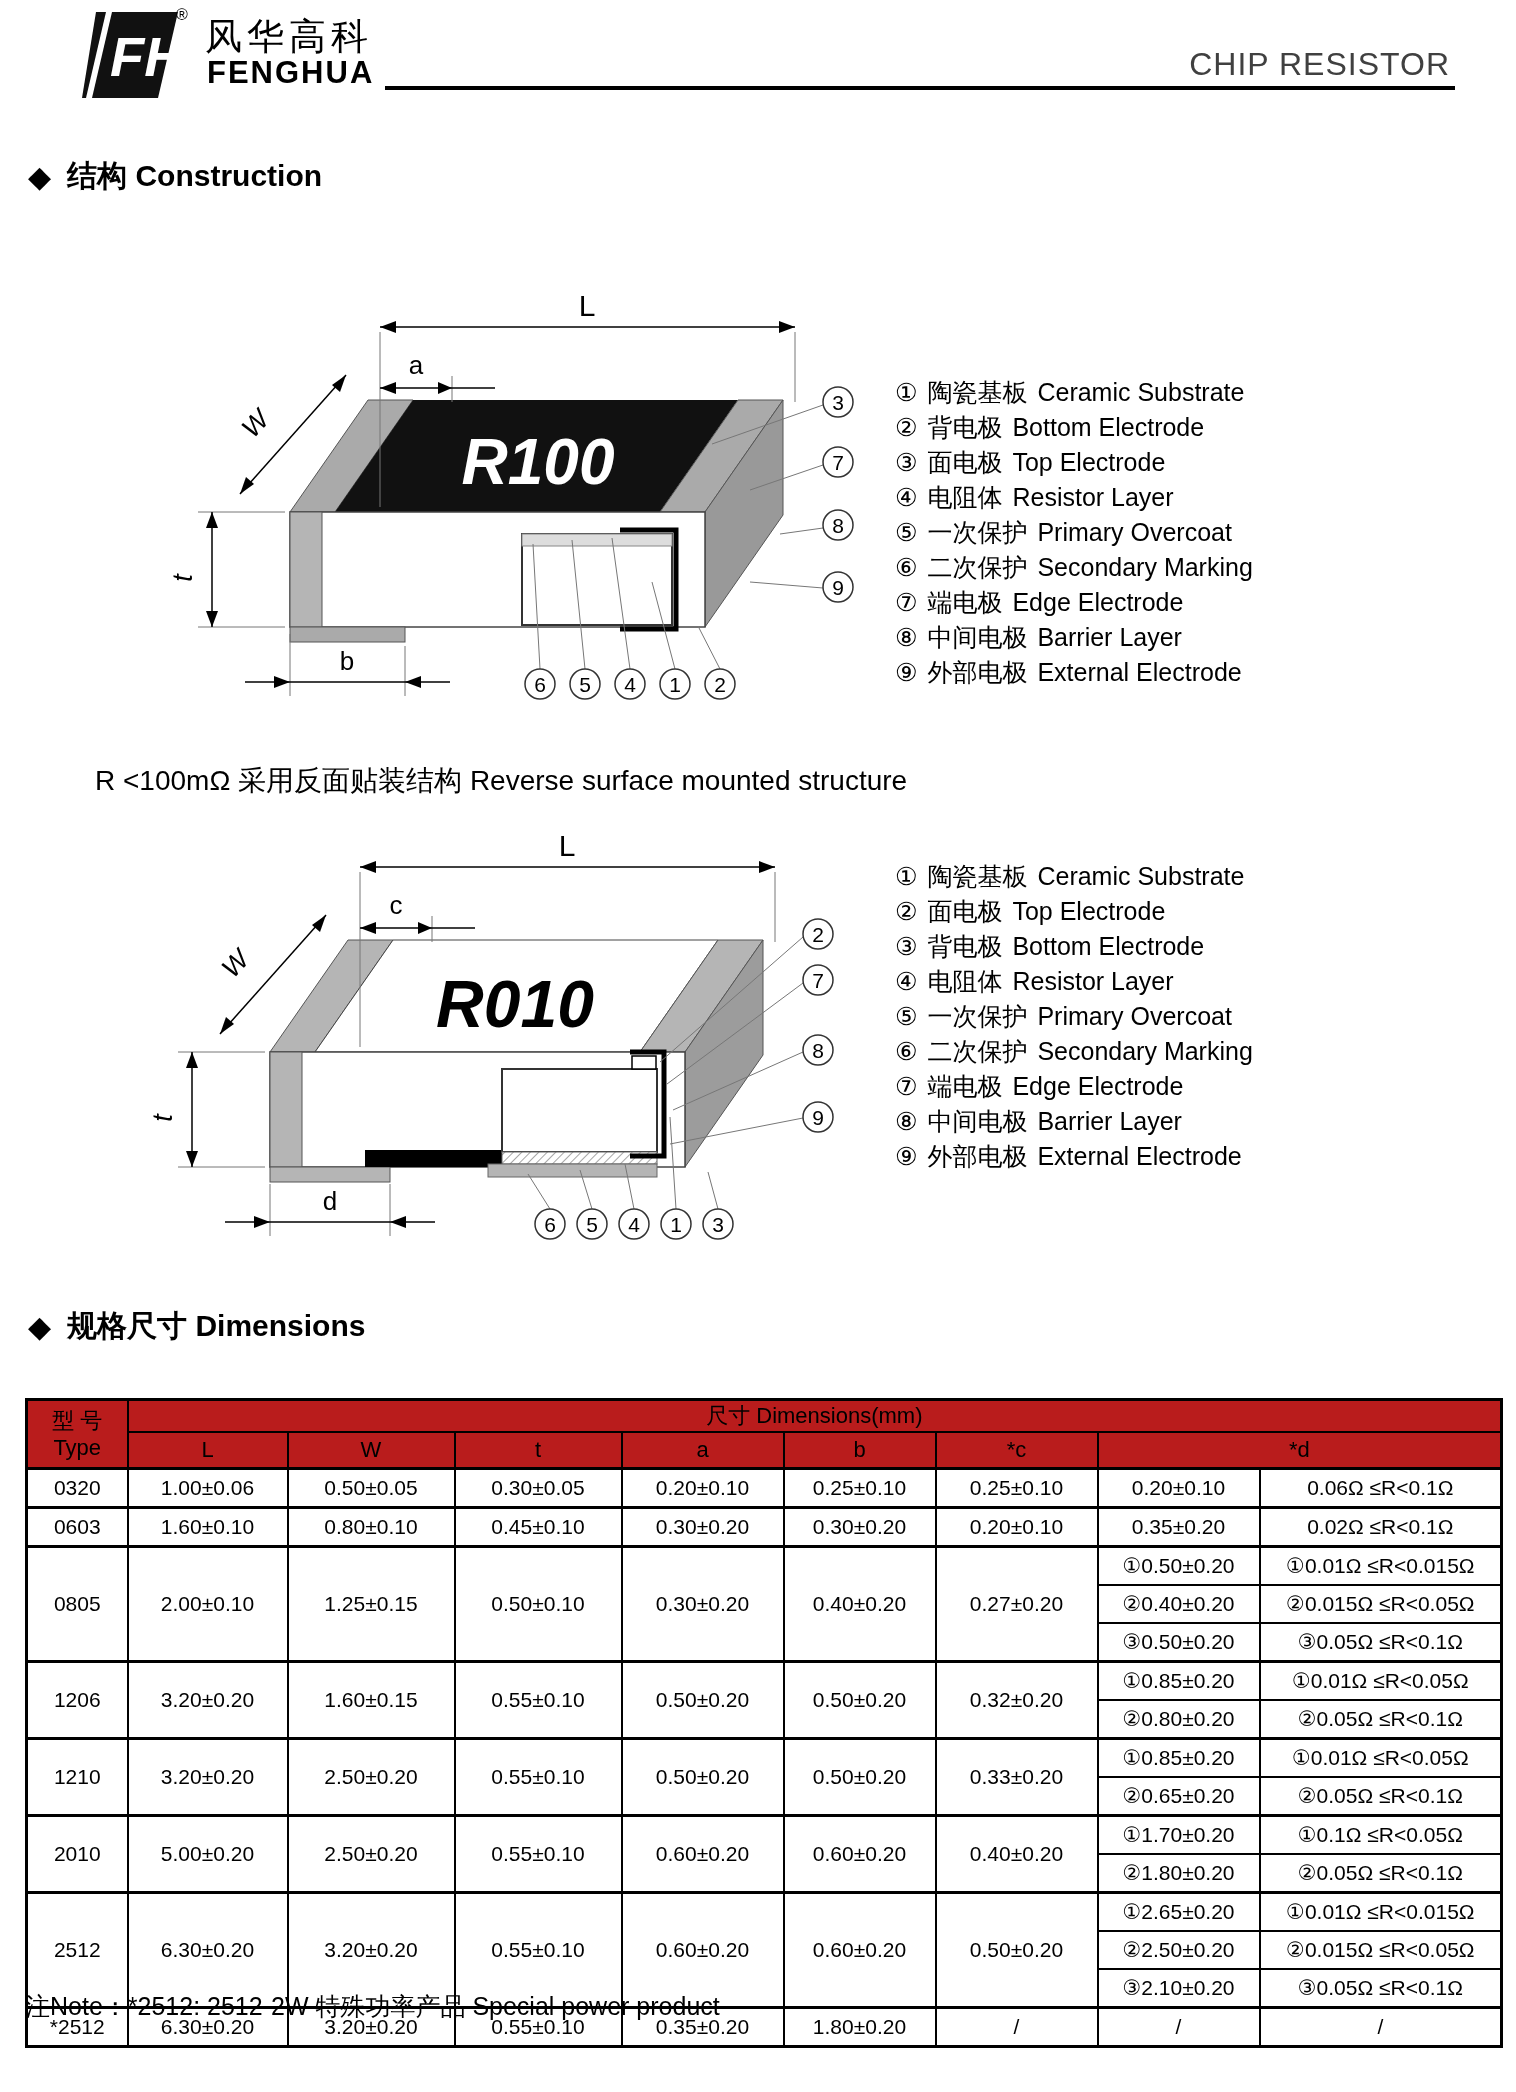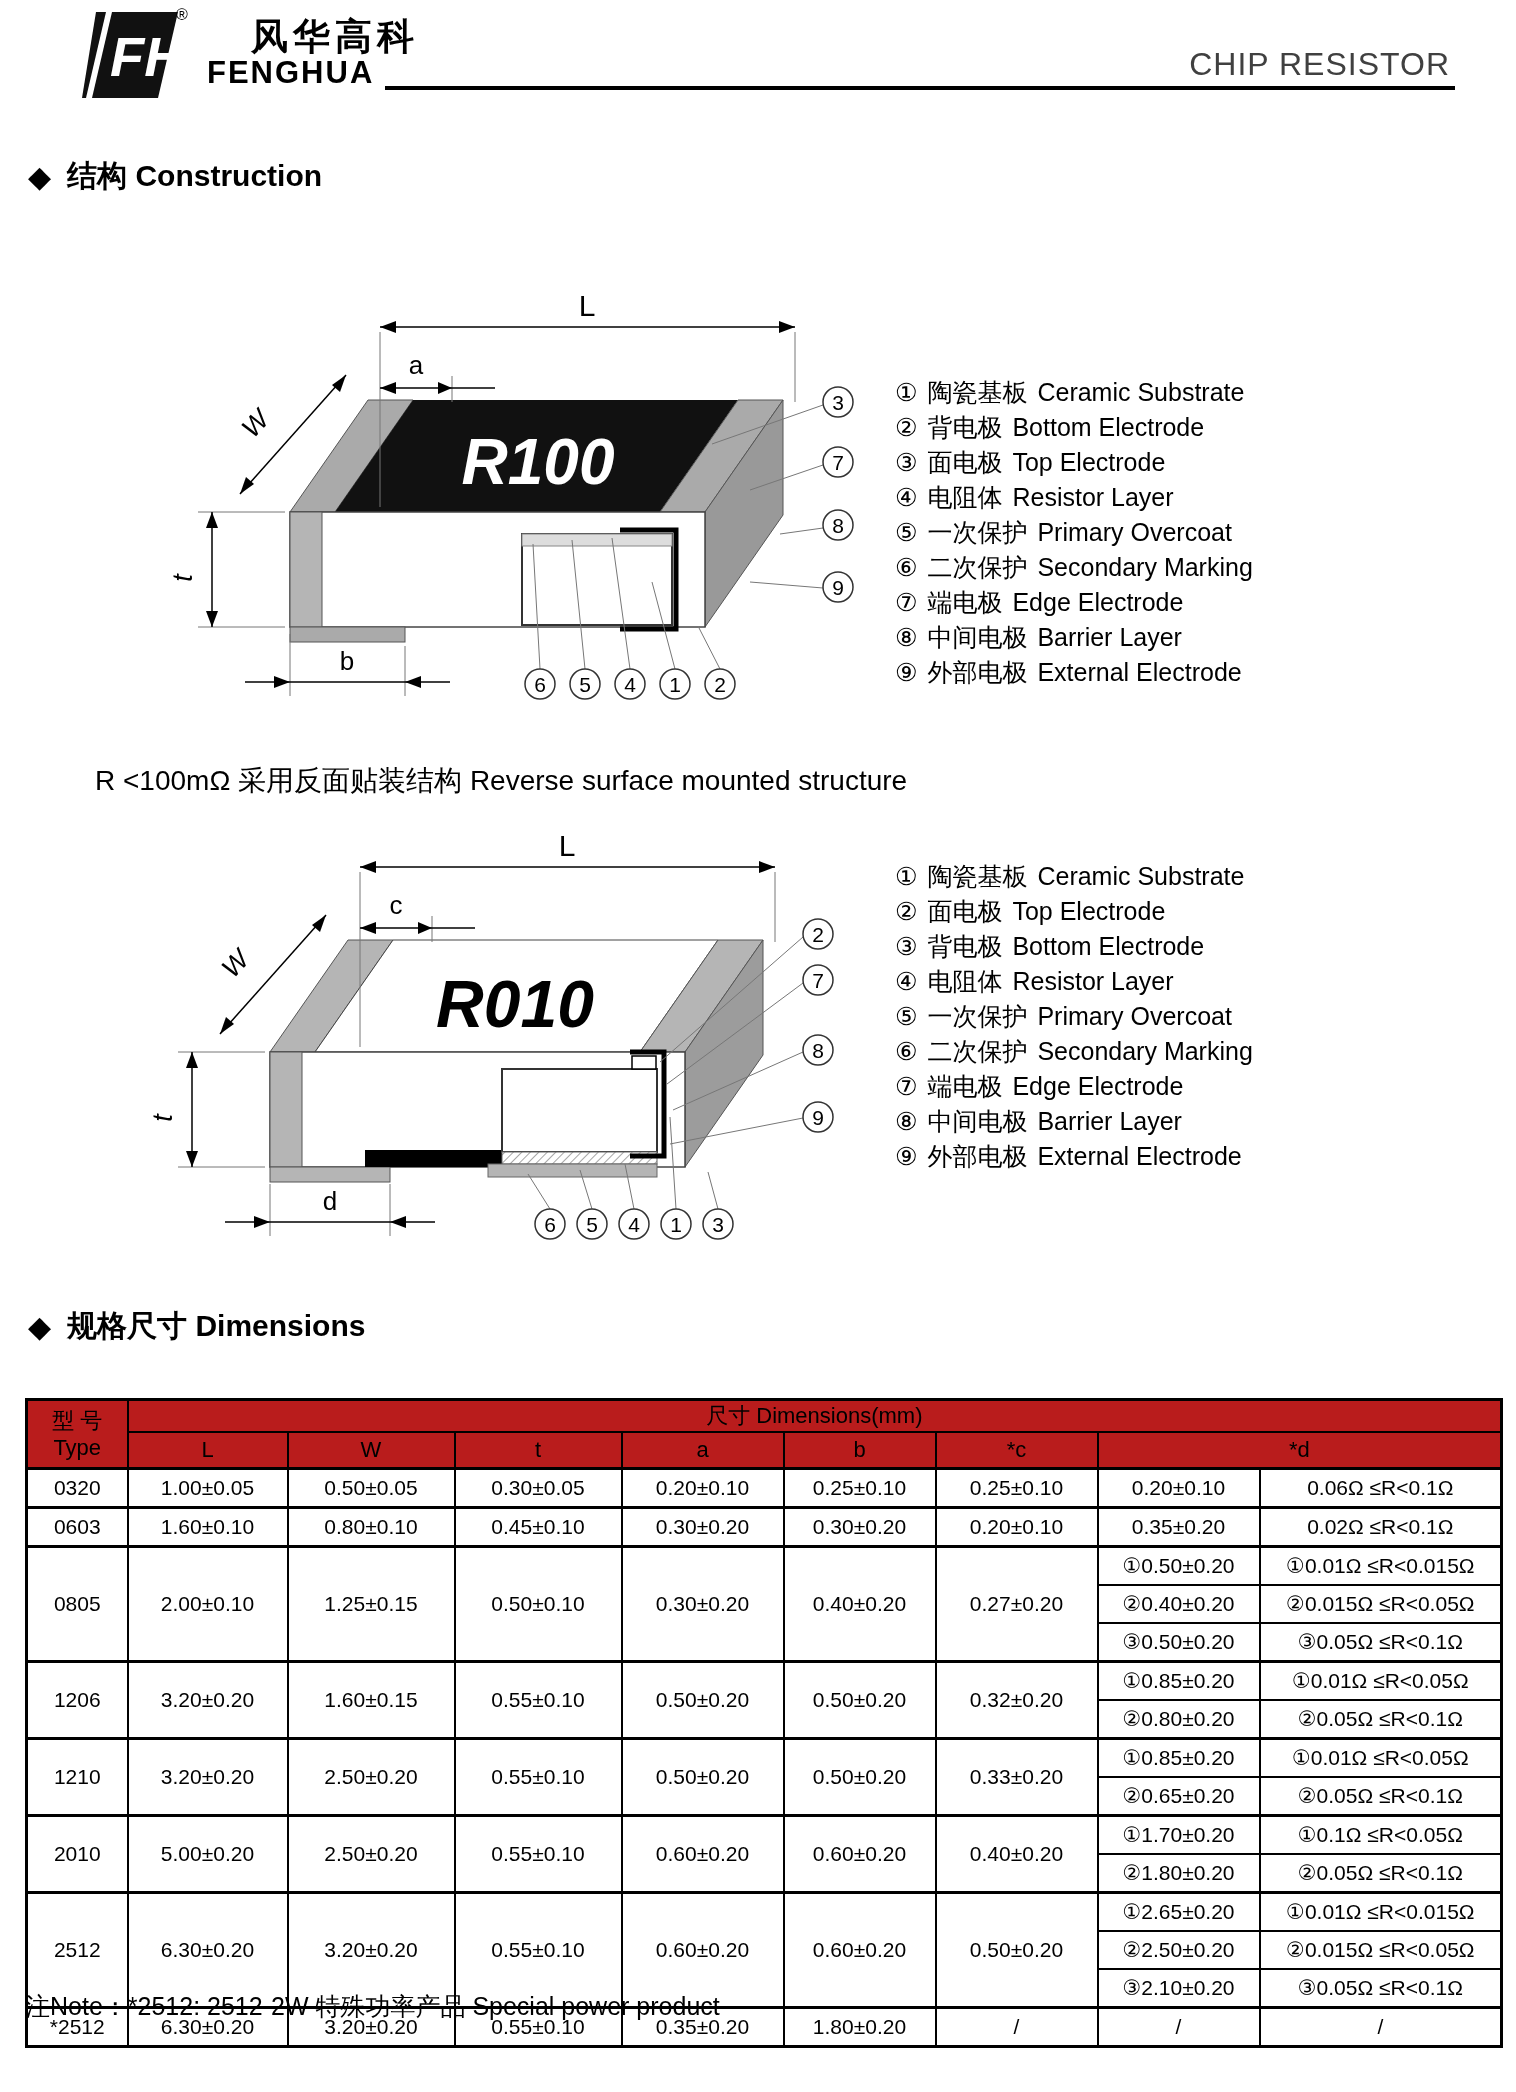--- a/index.html
+++ b/index.html
@@ -1,20 +1,20 @@
 <!DOCTYPE html>
 <html><head>
 <meta charset="utf-8">
 <style>
   html,body{margin:0;padding:0;background:#888;}
   .page{position:relative;width:1516px;height:2092px;background:#fff;margin:0 auto;
         font-family:"Liberation Sans","DejaVu Sans",sans-serif;color:#000;overflow:hidden;}
   
   .logo-icon{position:absolute;left:82px;top:10px;}
-  .logo-cn{position:absolute;left:205px;top:12px;font-size:37px;font-weight:bold;letter-spacing:5px;margin-left:46px;}
+  .logo-cn{position:absolute;left:205px;top:12px;font-size:37px;font-weight:normal;letter-spacing:5px;}
   .logo-en{position:absolute;left:207px;top:55px;font-size:31px;font-weight:bold;letter-spacing:2px;}
   .reg-mark{position:absolute;left:176px;top:6px;font-size:16px;}
   .doc-title{position:absolute;right:66px;top:46px;font-size:32px;letter-spacing:1px;color:#404040;}
   .header-rule{position:absolute;left:385px;top:86px;width:1070px;height:4px;background:#000;}
   
   .sec-title{position:absolute;display:flex;align-items:center;gap:16px;font-size:30px;font-weight:bold;}
   .sec-title .diamond{font-size:30px;line-height:1;}
   .subtitle{position:absolute;font-size:28px;}
   
   .legend{position:absolute;list-style:none;margin:7px;padding:0;font-size:25px;line-height:35px;}
@@ -298,21 +298,21 @@
           <th>t</th>
           <th>a</th>
           <th>b</th>
           <th>*c</th>
           <th colspan="2">*d</th>
         </tr>
       </thead>
       <tbody>
           <tr class="group-start">
             <td class="type-cell">0320</td>
-            <td>1.00±0.05</td>
+            <td>1.00±0.06</td>
             <td>0.50±0.05</td>
             <td>0.30±0.05</td>
             <td>0.20±0.10</td>
             <td>0.25±0.10</td>
             <td>0.25±0.10</td>
             <td class="d-val-cell">0.20±0.10</td>
             <td class="d-cond-cell">0.06Ω ≤R&lt;0.1Ω</td>
           </tr>
           <tr class="group-start">
             <td class="type-cell">0603</td>

